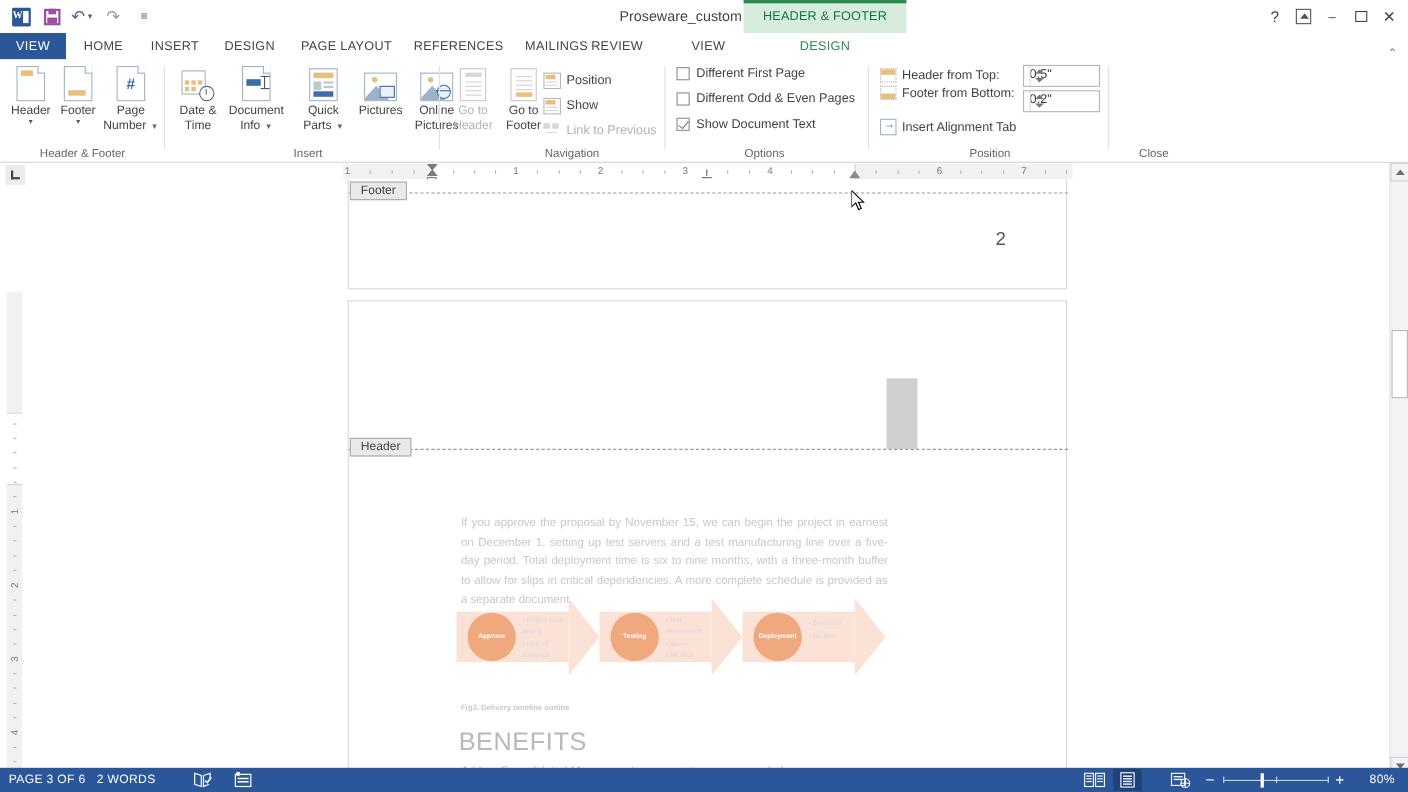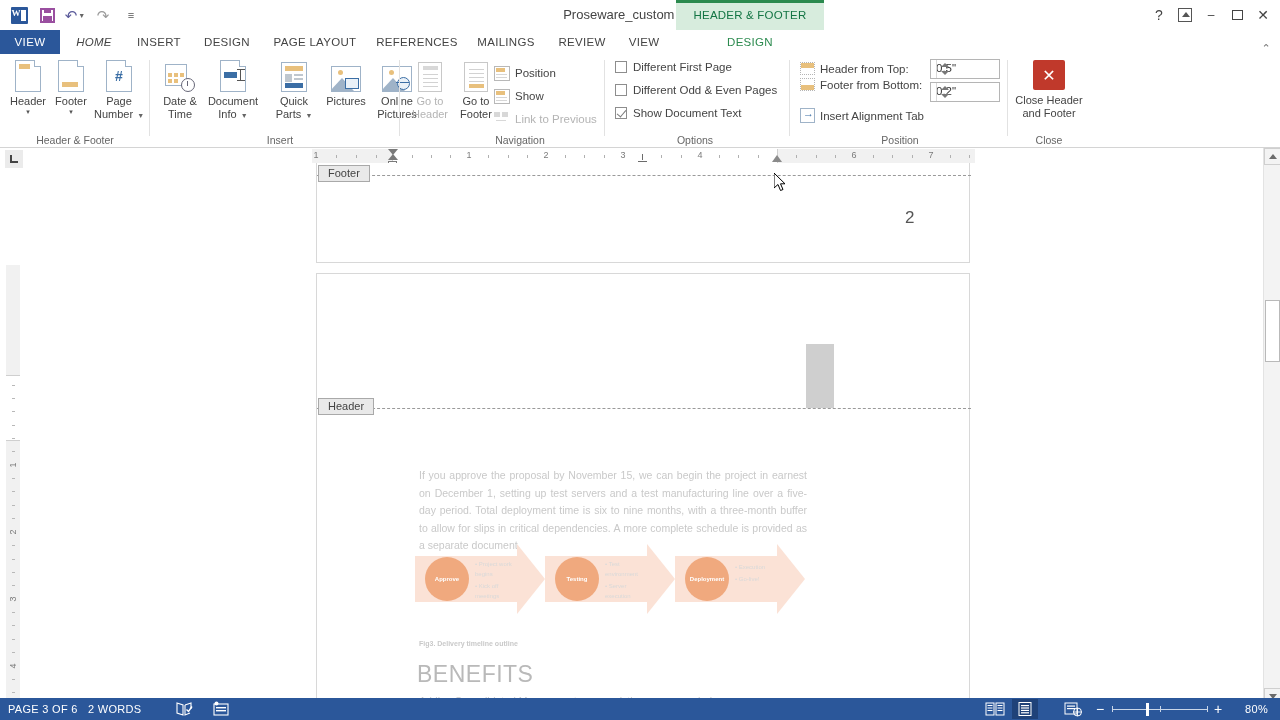--- a/index.html
+++ b/index.html
@@ -248,27 +248,27 @@
       <div style="font-size:12px;">–</div>
       <div>
           <span class="maxbox"></span>
         </div>
       <div>✕</div>
     </div>
   </div>
 
   <div class="tabstrip">
     <div class="file">VIEW</div>
-    <div class="tab" style="left:68px;width:52px;font-style:italic;">HOME</div>
+    <div class="tab" style="left:68px;width:52px;">HOME</div>
     <div class="tab" style="left:132px;width:54px;">INSERT</div>
     <div class="tab" style="left:197px;width:60px;">DESIGN</div>
     <div class="tab" style="left:265px;width:100px;">PAGE LAYOUT</div>
     <div class="tab" style="left:370px;width:94px;">REFERENCES</div>
     <div class="tab" style="left:470px;width:72px;">MAILINGS</div>
-    <div class="tab" style="left:550px;width:64px;">REVIEW</div>
+    <div class="tab" style="left:529px;width:64px;">REVIEW</div>
     <div class="tab" style="left:620px;width:48px;">VIEW</div>
     <div class="tab active" style="left:676px;width:148px;">DESIGN</div>
 
     <div class="userbox">
       <span>Dave Ludwig</span>
       <span class="caret" style="margin-left:4px;">▼</span>
     </div>
     <div class="avatar">
       <div class="body"></div>
         <div class="face"></div>
@@ -484,25 +484,20 @@
       </div>
       <div class="posrow" style="left:10px;top:54px;cursor:pointer;">
         <span class="alignico"></span>
         <span>Insert Alignment Tab</span>
       </div>
       <div class="glabel" style="left:40px;width:140px;">Position</div>
       <div class="sep"></div>
     </div>
 
     <div class="rgroup" style="left:1008px;width:82px;">
-      <div class="closebig">
-        <div class="xbox"></div>
-        <div class="lbl">Close Header</div>
-        <div class="lbl" style="margin-top:0;">and Footer</div>
-      </div>
       <div class="glabel">Close</div>
     </div>
 
     <div class="ribcollapse" style="top:-14px;">⌃</div>
   </div>
 
   <div class="tabsel">
       <span class="L"></span>
     </div>
 

